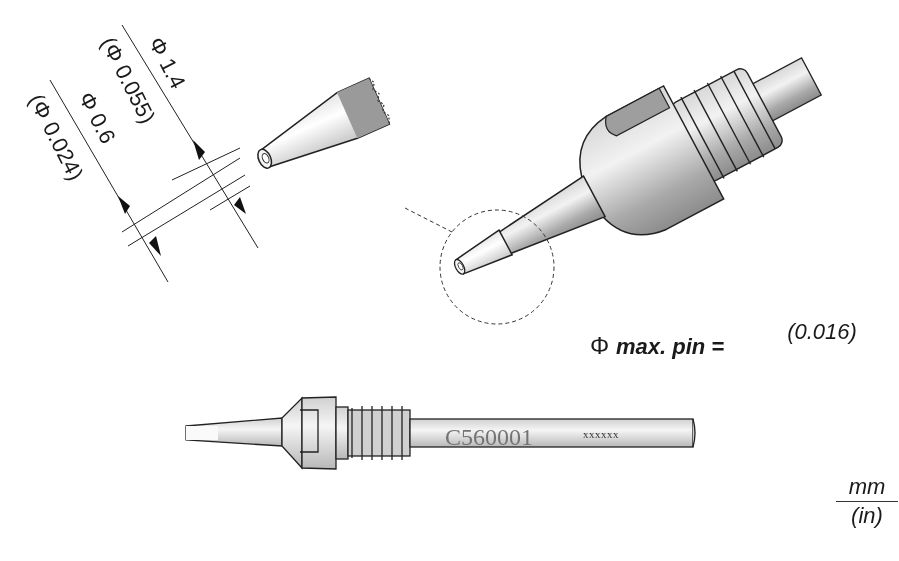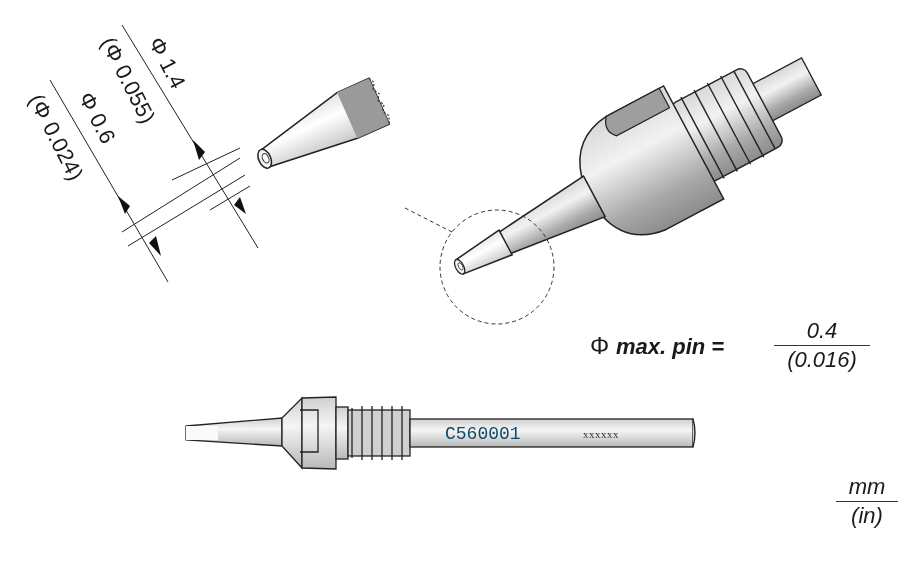--- a/index.html
+++ b/index.html
@@ -3,21 +3,21 @@
 <meta charset="utf-8">
 <style>
   html,body{margin:0;padding:0;background:#ffffff;}
   body{width:899px;height:561px;position:relative;overflow:hidden;font-family:"Liberation Sans",sans-serif;color:#1a1a1a;}
   svg{position:absolute;left:0;top:0;}
   .lbl{position:absolute;font-style:italic;color:#1a1a1a;font-family:"Liberation Sans",sans-serif;}
   .frac{position:absolute;text-align:center;font-style:italic;font-family:"Liberation Sans",sans-serif;}
   .frac .num{display:block;border-bottom:1.5px solid #333;padding:0 4px 1px;}
   .frac .den{display:block;padding-top:1px;}
   .rot{position:absolute;transform-origin:0 0;font-family:"Liberation Sans",sans-serif;font-size:22px;white-space:nowrap;color:#1a1a1a;}
-  .part-code{position:absolute;font-size:18px;font-family:Liberation Mono, monospace;color:#0c4a6e;}
+  .part-code{position:absolute;font-size:24px;font-family:Liberation Serif, serif;color:#737373;}
   .batch{position:absolute;font-size:11px;font-family:Liberation Serif, serif;color:#333;letter-spacing:0.5px;}
 </style>
 </head>
 <body>
 
 <svg width="899" height="561" viewBox="0 0 899 561">
   <defs>
     <linearGradient id="gBody" x1="0" y1="0" x2="0" y2="1">
       <stop offset="0" stop-color="#d8d8d8"></stop>
       <stop offset="0.35" stop-color="#f2f2f2"></stop>
@@ -116,21 +116,20 @@
 
 <div class="rot" style="left:166px;top:33px;transform:rotate(63deg);font-size:22px;">Φ 1.4</div>
 <div class="rot" style="left:118px;top:33px;transform:rotate(63deg);font-size:22px;">(Φ 0.055)</div>
 <div class="rot" style="left:96px;top:88px;transform:rotate(63deg);font-size:22px;">Φ 0.6</div>
 <div class="rot" style="left:46px;top:90px;transform:rotate(63deg);font-size:22px;">(Φ 0.024)</div>
 
 <div style="position:absolute;left:590px;top:318px;height:64px;">
   <span class="lbl" style="left:0;top:14px;font-size:24px;font-style:normal;">Φ</span>
   <span class="lbl" style="left:26px;top:16px;font-size:22px;white-space:nowrap;font-weight:bold;">max. pin =</span>
   <div class="frac" style="left:184px;top:0;font-size:22px;width:96px;">
-    <span class="num">0.4</span>
     <span class="den">(0.016)</span>
   </div>
 </div>
 
 <div class="part-code" style="left:445px;top:424px;">C560001</div>
 <div class="batch" style="left:583px;top:428px;">xxxxxx</div>
 
 <div class="frac" style="left:836px;top:474px;font-size:22px;width:62px;">
   <span class="num">mm</span>
   <span class="den">(in)</span>

